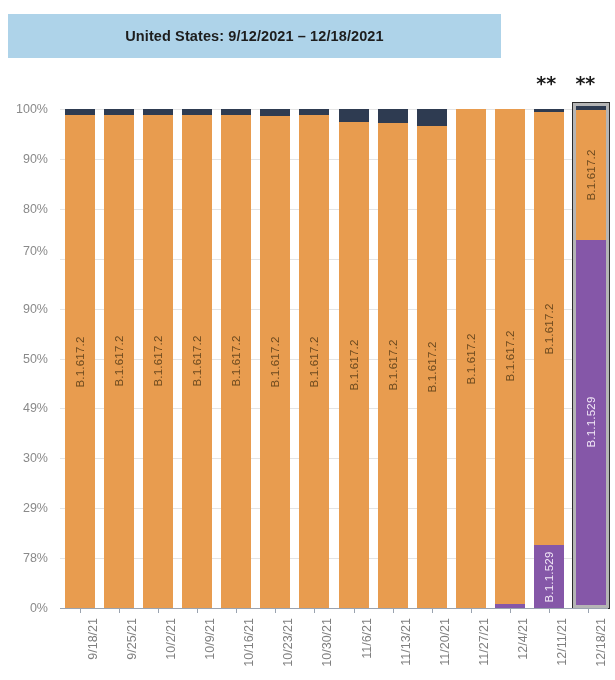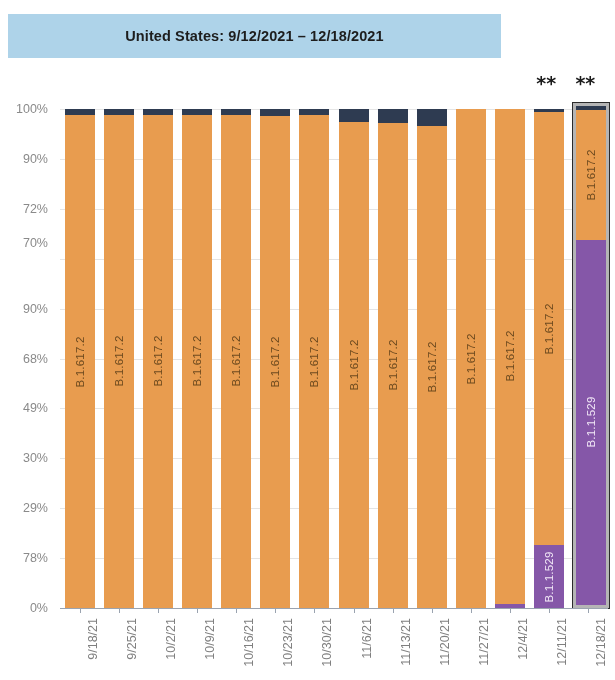--- a/index.html
+++ b/index.html
@@ -176,24 +176,24 @@
       <div class="asterisk" style="left: 536.286px; top: 2px;">**</div>
       <div class="asterisk" style="left: 575.429px; top: 2px;">**</div>
     </div>
 
   <div class="ylabels">
       <div class="ytick" style="top: 499px;">0%</div>
       <div class="ytick" style="top: 449.1px;">78%</div>
       <div class="ytick" style="top: 399.2px;">29%</div>
       <div class="ytick" style="top: 349.3px;">30%</div>
       <div class="ytick" style="top: 299.4px;">49%</div>
-      <div class="ytick" style="top: 249.5px;">68%</div>
+      <div class="ytick" style="top: 249.5px;">50%</div>
       <div class="ytick" style="top: 199.6px;">90%</div>
-      <div class="ytick" style="top: 134px; margin-left: 14px;">70%</div>
-      <div class="ytick" style="top: 99.8px;">72%</div>
+      <div class="ytick" style="top: 142px; margin-left: 14px;">70%</div>
+      <div class="ytick" style="top: 99.8px;">80%</div>
       <div class="ytick" style="top: 49.9px; margin-left: 9px;">90%</div>
       <div class="ytick" style="top: 0px;">100%</div>
     </div>
 
   <div class="plot-area">
       <div class="gridline" style="top: 499px;"></div>
       <div class="gridline" style="top: 449.1px;"></div>
       <div class="gridline" style="top: 399.2px;"></div>
       <div class="gridline" style="top: 349.3px;"></div>
       <div class="gridline" style="top: 299.4px;"></div>

